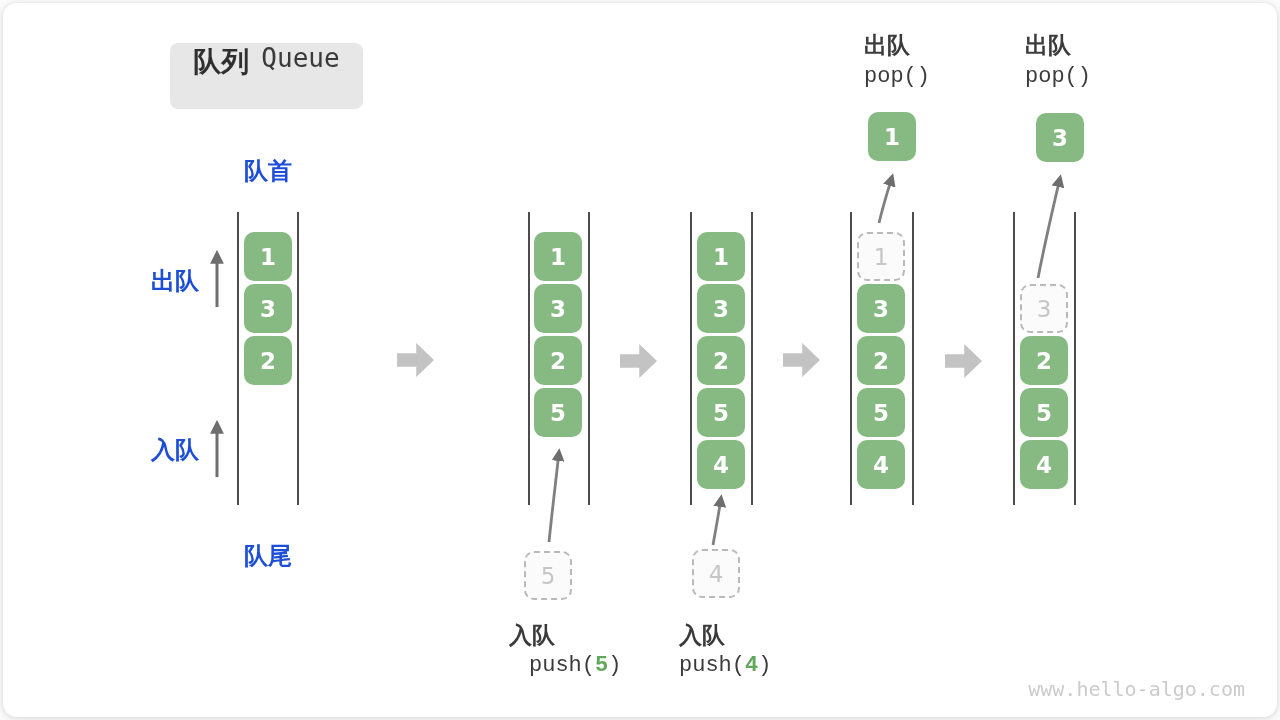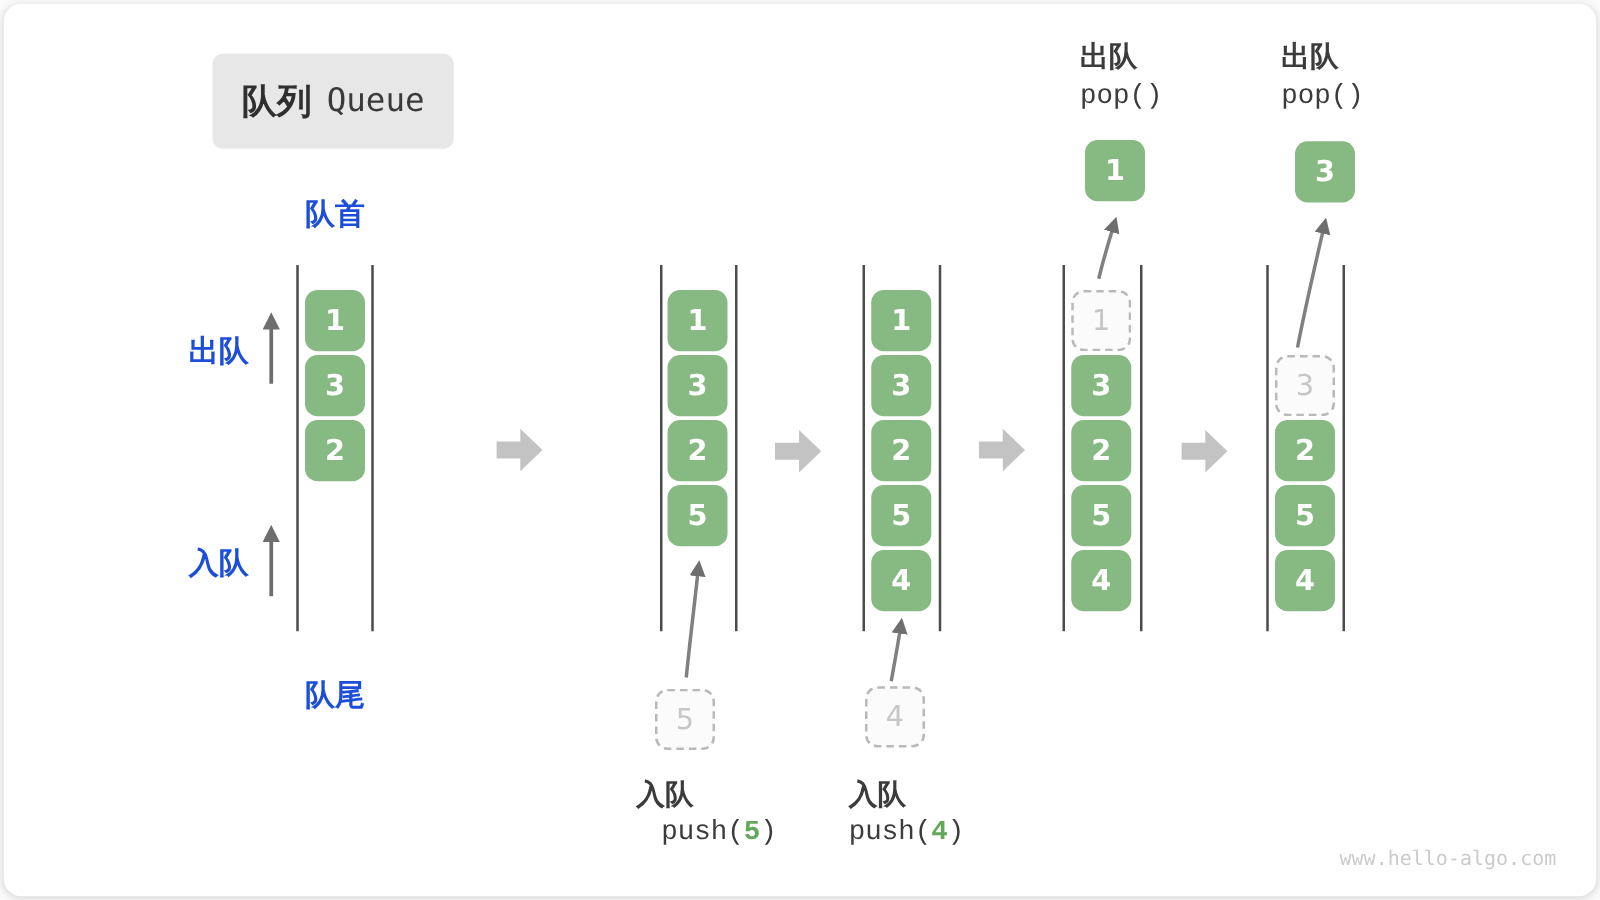--- a/index.html
+++ b/index.html
@@ -10,23 +10,23 @@
     color:#3b3b3b;
   }
   .card{
     position:absolute;left:3px;top:3px;right:3px;bottom:3px;
     background:#ffffff;border-radius:14px;
     box-shadow:0 1px 7px rgba(0,0,0,.16);
   }
   .abs{position:absolute;}
   
   .title-box{
-    left:170px;top:43px;width:193px;height:76px;
+    left:170px;top:43px;width:193px;height:66px;
     background:#e7e7e7;border-radius:8px;
-    display:flex;align-items:center;justify-content:center;gap:12px;
+    display:flex;align-items:flex-start;justify-content:center;gap:12px;
   }
   .title-zh{font-size:28px;font-weight:700;color:#2f2f2f;}
   .title-en{font-family:"DejaVu Sans Mono","Liberation Mono",monospace;font-size:26px;color:#3a3a3a;}
   
   .cjk-label{font-size:24px;font-weight:700;color:#1d4ed8;white-space:nowrap;}
   .center80{width:80px;text-align:center;}
   
   .wall{position:absolute;top:212px;width:1.5px;height:293px;background:#4c4c4c;}
   
   .cell{
@@ -49,21 +49,21 @@
   
   .op-label{font-size:23px;font-weight:600;color:#3b3b3b;white-space:nowrap;}
   .op-code{
     font-family:Liberation Mono, monospace;
     font-size:22px;color:#3b3b3b;white-space:nowrap;
   }
   .op-code .arg{color:#61a85a;font-weight:700;}
   
   .watermark{
     font-family:"DejaVu Sans Mono","Liberation Mono",monospace;
-    font-size:16px;color:#cbcbcb;
+    font-size:20px;color:#cbcbcb;
   }
   svg.overlay{position:absolute;left:0;top:0;pointer-events:none;}
 </style>
 </head>
 <body>
 
 <div class="card"></div>
 
 <div class="abs title-box">
   <span class="title-zh">队列</span>

